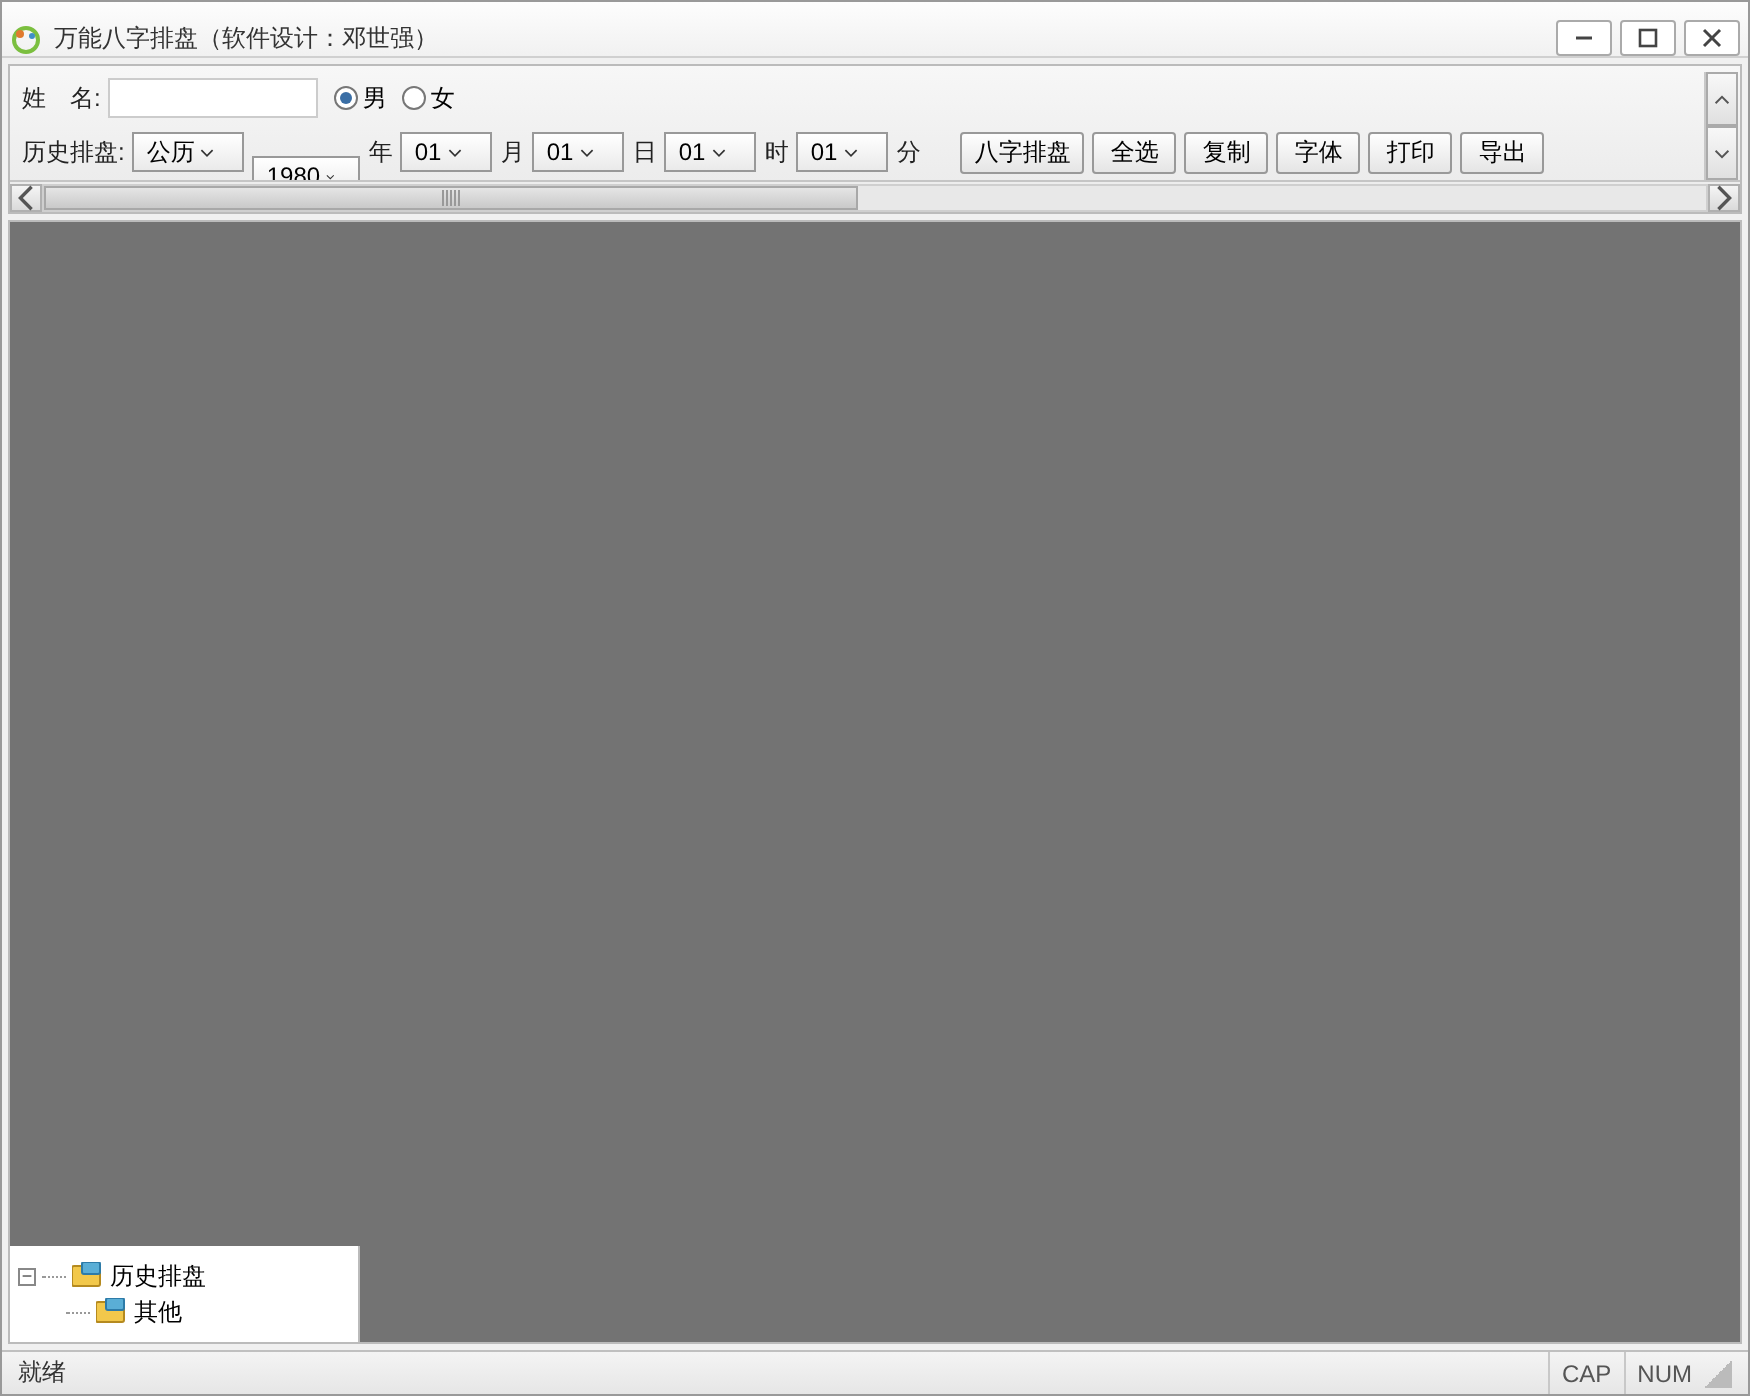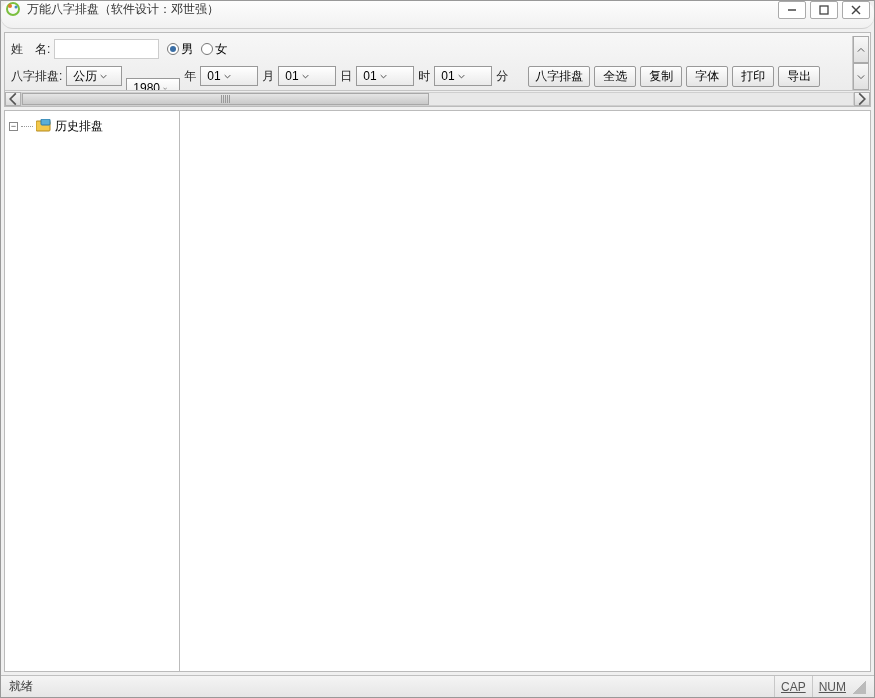--- a/index.html
+++ b/index.html
@@ -1,69 +1,69 @@
 <!DOCTYPE html>
 <html><head>
 <meta charset="utf-8">
 <style>
 * { box-sizing: border-box; margin: 0; padding: 0; font-family: "Microsoft YaHei", "SimSun", Arial, sans-serif; font-size: 12px; }
 body { background: #fff; width: 875px; height: 698px; overflow: hidden; }
 
 .window { width: 875px; height: 698px; border: 1px solid #999; background: #f0f0f0; display: flex; flex-direction: column; }
 
 
-.titlebar { height: 28px; background: linear-gradient(#fdfdfd, #f1f1f1); border-bottom: 1px solid #d0d0d0; display: flex; align-items: flex-start; padding: 0 4px; border-radius: 12px; }
+.titlebar { height: 28px; background: linear-gradient(#fdfdfd, #f1f1f1); border-bottom: 1px solid #d0d0d0; display: flex; align-items: flex-end; padding: 0 4px; }
 .titlebar .icon { width: 16px; height: 16px; margin-right: 6px; }
 .titlebar .title { flex: 1; color: #333; }
 .win-btns { display: flex; gap: 4px; }
 .win-btn { width: 28px; height: 18px; border: 1px solid #aaa; background: #fff; border-radius: 2px; display: flex; align-items: center; justify-content: center; cursor: pointer; }
 .win-btn svg { width: 10px; height: 10px; }
 
 
 .toolbar-wrap { border: 1px solid #bbb; margin: 3px; background: linear-gradient(#f7f7f7, #e9e9e9); padding: 3px 0 0 0; display:flex; flex-direction:column;}
 .toolbar-row { display: flex; align-items: center; height: 26px; padding: 0 6px; gap: 4px; }
 .toolbar-row.row2 { height: 28px; }
 .label { color: #222; white-space: nowrap; }
 .name-input { width: 105px; height: 20px; border: 1px solid #ccc; background: #fff; padding: 0 4px; }
 .radio-wrap { display: flex; align-items: center; gap: 2px; margin-left: 4px; }
 .radio { width: 12px; height: 12px; border: 1px solid #777; border-radius: 50%; background: #fff; display:flex; align-items:center; justify-content:center; }
 .radio.checked::after { content:""; width:6px; height:6px; background:#3a6ea5; border-radius:50%; }
 .select { height: 20px; border: 1px solid #999; background: linear-gradient(#fff,#eaeaea); display: flex; align-items: center; padding: 0 12px 0 6px; gap: 3px; }
 .select .chev { width:7px; height:7px; }
 .select.cal { width: 56px; }
 .select.year { width: 54px; margin-top: 24px; }
-.select.num { width: 58px; }
+.select.num { width: 46px; }
 .btn { height: 21px; border: 1px solid #999; background: linear-gradient(#fefefe, #e5e5e5); padding: 0 6px; display: flex; align-items: center; justify-content: center; border-radius: 2px; cursor: pointer; white-space: nowrap; min-width:42px;}
 .btn.wide{min-width:54px;margin-left:16px;}
 .scroll-arrow { width:16px; height:16px; border:1px solid #aaa; background:linear-gradient(#f8f8f8,#e0e0e0); display:flex; align-items:center; justify-content:center; }
 .scroll-arrow svg{width:8px;height:8px;}
 
 
 .hscroll { height: 16px; border-top: 1px solid #c5c5c5; background: #ededed; position: relative; display:flex; align-items:center; }
 .hscroll .arrow { width:16px; height:14px; border:1px solid #b0b0b0; background:linear-gradient(#f5f5f5,#dadada); display:flex; align-items:center; justify-content:center;}
 .hscroll .track { flex:1; height:14px; background:#e8e8e8; border:1px solid #cfcfcf; position:relative;}
 .hscroll .thumb { position:absolute; left:0; top:0; height:12px; width:49%; background:linear-gradient(#e5e5e5,#c9c9c9); border:1px solid #a8a8a8;}
 .hscroll .thumb .grip{ position:absolute; left:50%; top:50%; transform:translate(-50%,-50%); width:10px; height:8px; background:repeating-linear-gradient(90deg,#999,#999 1px,transparent 1px,transparent 2px);}
 
 
-.main { flex: 1; display: flex; margin: 0 3px 3px 3px; border: 1px solid #bbb; background: #737373; }
+.main { flex: 1; display: flex; margin: 0 3px 3px 3px; border: 1px solid #bbb; background: #737373; align-items: flex-end; }
 .tree-panel { width: 175px; border-right: 1px solid #bbb; background: #fff; padding: 6px 4px; }
 .tree-node { display:flex; align-items:center; gap:3px; height:18px; }
 .tree-child { padding-left: 24px; }
 .expander { width:9px; height:9px; border:1px solid #888; background:#fff; display:flex; align-items:center; justify-content:center; cursor:pointer;}
 .expander::before{content:"−"; font-size:9px; line-height:1; color:#444;}
 .dotted { width:12px; border-bottom:1px dotted #999; }
 .node-icon { width:16px; height:14px; }
 .node-label { color:#000; }
 .content-panel { flex:1; background:#fff; }
 
 
 .statusbar { height: 22px; border-top: 1px solid #c0c0c0; background: linear-gradient(#f4f4f4,#e6e6e6); display:flex; align-items:center; padding: 0 8px; }
 .statusbar .status-text { flex:1; color:#333; }
-.statusbar .ind { color:#555; padding: 0 6px; border-left:1px solid #c8c8c8; height:100%; display:flex; align-items:center;text-decoration:underline;}
+.statusbar .ind { color:#555; padding: 0 6px; border-left:1px solid #c8c8c8; height:100%; display:flex; align-items:center;}
 .statusbar .grip{ width:14px; height:14px; background:linear-gradient(135deg, transparent 50%, #bbb 50%);}
 
 
 .toolbar-body{display:flex;}
 .toolbar-main{flex:1;}
 .toolbar-side{width:18px; display:flex; flex-direction:column; border-left:1px solid #c8c8c8;}
 .toolbar-side .scroll-arrow{flex:1;}
 </style>
 </head>
 <body>
@@ -109,21 +109,21 @@
             <span class="radio checked"></span>
             <span>男</span>
           </div>
           <div class="radio-wrap">
             <span class="radio"></span>
             <span>女</span>
           </div>
         </div>
 
         <div class="toolbar-row row2">
-          <span class="label">八字排盘:</span>
+          <span class="label">历史排盘:</span>
 
           <div class="select cal">
             <span>公历</span>
             <svg class="chev" viewBox="0 0 10 10">
                 <path d="M1 3l4 4 4-4" fill="none" stroke="#333" stroke-width="1.2"></path>
               </svg>
           </div>
 
           <div class="select year">
             <span>1980</span>
@@ -224,20 +224,30 @@
         <span class="expander"></span>
         <span class="dotted"></span>
         <span class="node-icon">
           <svg viewBox="0 0 16 14">
               <rect x="0" y="2" width="14" height="10" rx="1" fill="#f2c84b" stroke="#b58a1f"></rect>
               <rect x="5" y="0" width="9" height="6" rx="1" fill="#5aaed6" stroke="#2d7ba8"></rect>
             </svg>
         </span>
         <span class="node-label">历史排盘</span>
       </div>
+      <div class="tree-node tree-child">
+        <span class="dotted"></span>
+        <span class="node-icon">
+          <svg viewBox="0 0 16 14">
+              <rect x="0" y="2" width="14" height="10" rx="1" fill="#f2c84b" stroke="#b58a1f"></rect>
+              <rect x="5" y="0" width="9" height="6" rx="1" fill="#5aaed6" stroke="#2d7ba8"></rect>
+            </svg>
+        </span>
+        <span class="node-label">其他</span>
+      </div>
     </div>
     <div class="content-panel"></div>
   </div>
 
   <div class="statusbar">
     <span class="status-text">就绪</span>
     <span class="ind">CAP</span>
     <span class="ind">NUM</span>
     <span class="grip"></span>
   </div>

